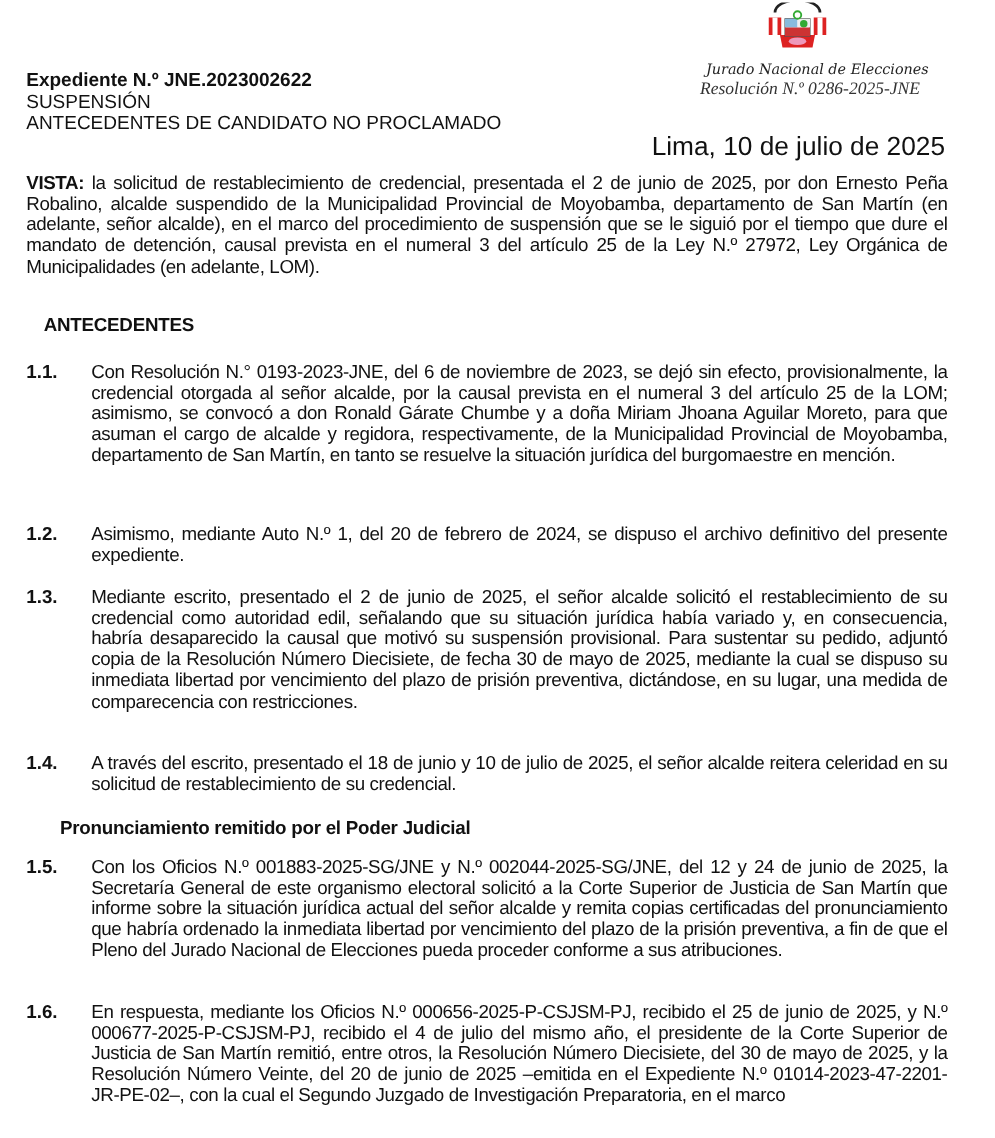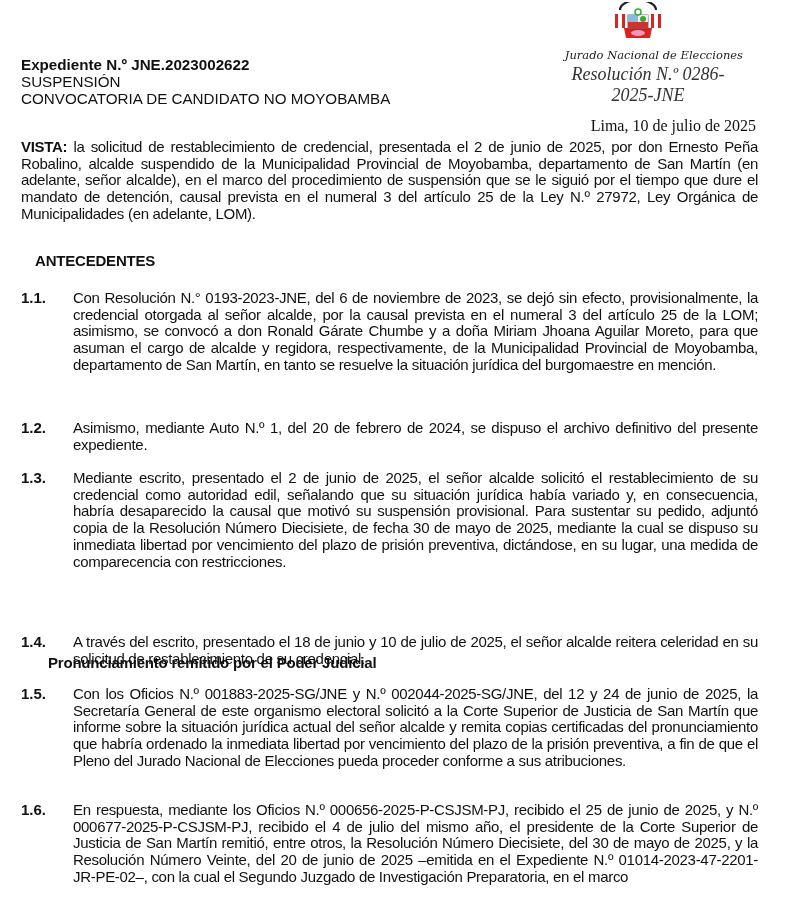--- a/index.html
+++ b/index.html
@@ -1,36 +1,36 @@
 <!DOCTYPE html>
 <html><head>
 <meta charset="utf-8">
 <style>
   html, body { margin: 0; padding: 0; background: #ffffff; }
   body { width: 796px; height: 910px; overflow: hidden; position: relative; color: #111; }
   .header-block { position: absolute; left: 21px; top: 56px; font-family: "Liberation Sans", sans-serif; font-size: 15.2px; line-height: 17px; }
   .header-block .bold { font-weight: bold; }
   .crest { position: absolute; left: 610px; top: 2px; width: 56px; height: 42px; }
   .jne-name { position: absolute; left: 553px; top: 48px; width: 190px; text-align: right; font-family: "DejaVu Serif", serif; font-style: italic; font-size: 11.5px; color: #222; }
-  .resol-num { position: absolute; left: 553px; top: 64px; width: 190px; text-align: center; font-family: "Liberation Serif", serif; font-style: italic; font-size: 18px; color: #333; }
-  .date { position: absolute; right: 40px; top: 106px; font-family: Liberation Serif, serif; font-size: 16px; margin-top: 11px; }
+  .resol-num { position: absolute; left: 553px; top: 64px; width: 190px; text-align: center; font-family: "Liberation Serif", serif; font-style: italic; font-size: 14px; color: #333; }
+  .date { position: absolute; right: 40px; top: 106px; font-family: Liberation Sans, sans-serif; font-size: 21px; }
   .vista { position: absolute; left: 21px; top: 139px; width: 737px; font-family: "Liberation Sans", sans-serif; font-size: 15px; line-height: 16.7px; text-align: justify; letter-spacing: -0.3px; }
   .vista b { font-weight: bold; }
   .section-title { position: absolute; left: 35px; font-family: "Liberation Sans", sans-serif; font-weight: bold; font-size: 15px; letter-spacing: -0.2px; }
   .item { position: absolute; left: 21px; width: 737px; font-family: "Liberation Sans", sans-serif; font-size: 15px; line-height: 16.7px; }
   .item .num { position: absolute; left: 0; top: 0; font-weight: bold; }
   .item .txt { margin-left: 52px; text-align: justify; letter-spacing: -0.3px; }
 </style>
 </head>
 <body>
 
 <div class="header-block">
   <div class="bold">Expediente N.º JNE.2023002622</div>
   <div>SUSPENSIÓN</div>
-  <div>CONVOCATORIA DE CANDIDATO NO MOYOBAMBA</div>
+  <div>ANTECEDENTES DE CANDIDATO NO PROCLAMADO</div>
 </div>
 
 <div class="crest">
   <svg width="56" height="42" viewBox="0 0 56 42">
     <path d="M10 8 A18 10 0 0 1 46 8" fill="none" stroke="#222" stroke-width="2.2"></path>
     <rect x="5" y="12" width="10" height="14" fill="#d22"></rect>
     <rect x="8" y="12" width="4" height="14" fill="#fff"></rect>
     <rect x="41" y="12" width="10" height="14" fill="#d22"></rect>
     <rect x="44" y="12" width="4" height="14" fill="#fff"></rect>
     <path d="M14 26 L42 26 L40 36 L16 36 Z" fill="#d22"></path>
@@ -62,21 +62,21 @@
 <div class="item" style="top:420px;">
   <span class="num">1.2.</span>
   <div class="txt">Asimismo, mediante Auto N.º 1, del 20 de febrero de 2024, se dispuso el archivo definitivo del presente expediente.</div>
 </div>
 
 <div class="item" style="top:470px;">
   <span class="num">1.3.</span>
   <div class="txt">Mediante escrito, presentado el 2 de junio de 2025, el señor alcalde solicitó el restablecimiento de su credencial como autoridad edil, señalando que su situación jurídica había variado y, en consecuencia, habría desaparecido la causal que motivó su suspensión provisional. Para sustentar su pedido, adjuntó copia de la Resolución Número Diecisiete, de fecha 30 de mayo de 2025, mediante la cual se dispuso su inmediata libertad por vencimiento del plazo de prisión preventiva, dictándose, en su lugar, una medida de comparecencia con restricciones.</div>
 </div>
 
-<div class="item" style="top:634px;">
+<div class="item" style="top:603px;">
   <span class="num">1.4.</span>
   <div class="txt">A través del escrito, presentado el 18 de junio y 10 de julio de 2025, el señor alcalde reitera celeridad en su solicitud de restablecimiento de su credencial.</div>
 </div>
 
 <div class="section-title" style="top:654px;margin-left:13px;">Pronunciamiento remitido por el Poder Judicial</div>
 
 <div class="item" style="top:686px;">
   <span class="num">1.5.</span>
   <div class="txt">Con los Oficios N.º 001883-2025-SG/JNE y N.º 002044-2025-SG/JNE, del 12 y 24 de junio de 2025, la Secretaría General de este organismo electoral solicitó a la Corte Superior de Justicia de San Martín que informe sobre la situación jurídica actual del señor alcalde y remita copias certificadas del pronunciamiento que habría ordenado la inmediata libertad por vencimiento del plazo de la prisión preventiva, a fin de que el Pleno del Jurado Nacional de Elecciones pueda proceder conforme a sus atribuciones.</div>
 </div>

